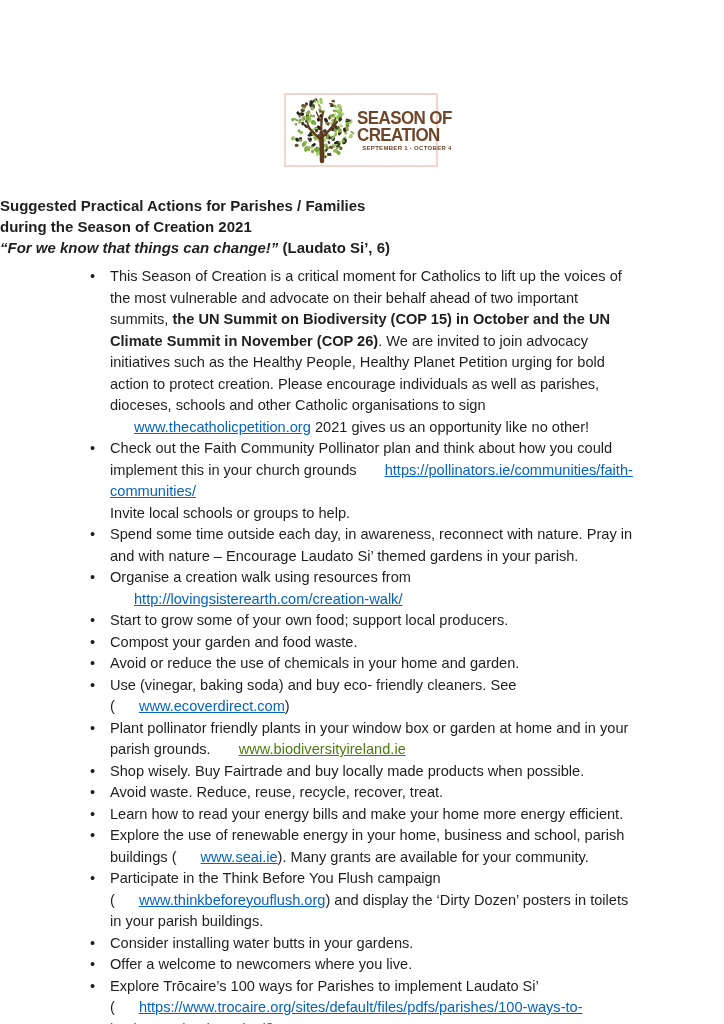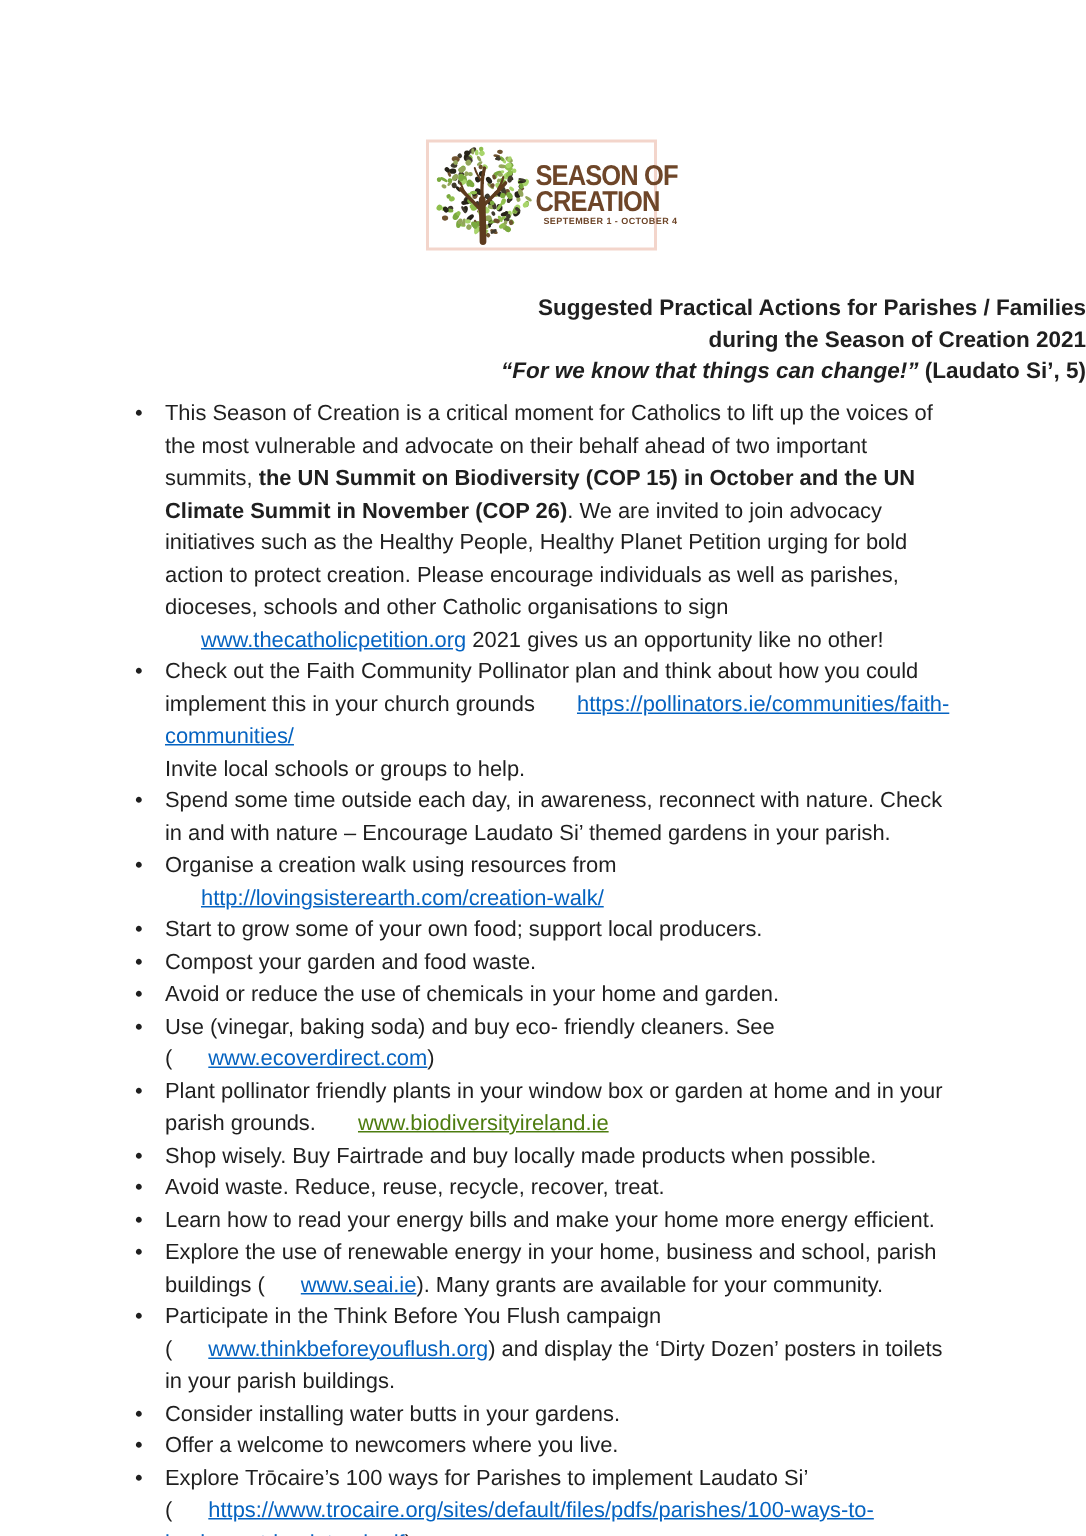--- a/index.html
+++ b/index.html
@@ -40,21 +40,21 @@
     margin-top: 2px;
     text-align: right;
     white-space: nowrap;
   }
 
   
   .heading {
     position: absolute;
     left: 0; top: 195px;
     width: 724px;
-    text-align: right;
+    text-align: left;
   }
   .heading p {
     margin: 0;
     font-size: 15px;
     font-weight: 700;
     line-height: 21px;
   }
   .heading .bi { font-style: italic; }
 
   
@@ -297,27 +297,27 @@
     <div class="logo-text" id="logo-text" style="color: rgb(110, 70, 41);">
       <div class="logo-line1">SEASON OF</div>
       <div class="logo-line2">CREATION</div>
       <div class="logo-sub">SEPTEMBER 1 - OCTOBER 4</div>
     </div>
   </div>
 
   <div class="heading">
     <p>Suggested Practical Actions for Parishes / Families</p>
     <p>during the Season of Creation 2021</p>
-    <p><span class="bi">“For we know that things can change!”</span><span> (Laudato Si’, 5)</span></p>
+    <p><span class="bi">“For we know that things can change!”</span><span> (Laudato Si’, 6)</span></p>
   </div>
 
   <ul class="actions" id="bullet-list">
       <li><span class="plain">This Season of Creation is a critical moment for Catholics to lift up the voices of the most vulnerable and advocate on their behalf ahead of two important summits, </span><span class="bold">the UN Summit on Biodiversity (COP 15) in October and the UN Climate Summit in November (COP 26)</span><span class="plain">. We are invited to join advocacy initiatives such as the Healthy People, Healthy Planet Petition urging for bold action to protect creation. Please encourage individuals as well as parishes, dioceses, schools and other Catholic organisations to sign </span><a class="link" style="color: rgb(5, 99, 193);">www.thecatholicpetition.org</a><span class="plain"> 2021 gives us an opportunity like no other!</span></li>
       <li><span class="plain">Check out the Faith Community Pollinator plan and think about how you could implement this in your church grounds  </span><a class="link" style="color: rgb(5, 99, 193);">https://pollinators.ie/communities/faith-communities/</a><br><span class="plain">Invite local schools or groups to help.</span></li>
-      <li><span class="plain">Spend some time outside each day, in awareness, reconnect with nature. Check in and with nature – Encourage Laudato Si’ themed gardens in your parish.</span></li>
+      <li><span class="plain">Spend some time outside each day, in awareness, reconnect with nature. Pray in and with nature – Encourage Laudato Si’ themed gardens in your parish.</span></li>
       <li><span class="plain">Organise a creation walk using resources from </span><a class="link" style="color: rgb(5, 99, 193);">http://lovingsisterearth.com/creation-walk/</a></li>
       <li><span class="plain">Start to grow some of your own food; support local producers.</span></li>
       <li><span class="plain">Compost your garden and food waste.</span></li>
       <li><span class="plain">Avoid or reduce the use of chemicals in your home and garden.</span></li>
       <li><span class="plain">Use (vinegar, baking soda) and buy eco- friendly cleaners. See (</span><a class="link" style="color: rgb(5, 99, 193);">www.ecoverdirect.com</a><span class="plain">)</span></li>
       <li><span class="plain">Plant pollinator friendly plants in your window box or garden at home and in your parish grounds. </span><a class="link" style="color: #4d7c0f;">www.biodiversityireland.ie</a></li>
       <li><span class="plain">Shop wisely. Buy Fairtrade and buy locally made products when possible.</span></li>
       <li><span class="plain">Avoid waste. Reduce, reuse, recycle, recover, treat.</span></li>
       <li><span class="plain">Learn how to read your energy bills and make your home more energy efficient.</span></li>
       <li><span class="plain">Explore the use of renewable energy in your home, business and school, parish buildings (</span><a class="link" style="color: rgb(5, 99, 193);">www.seai.ie</a><span class="plain">). Many grants are available for your community.</span></li>

